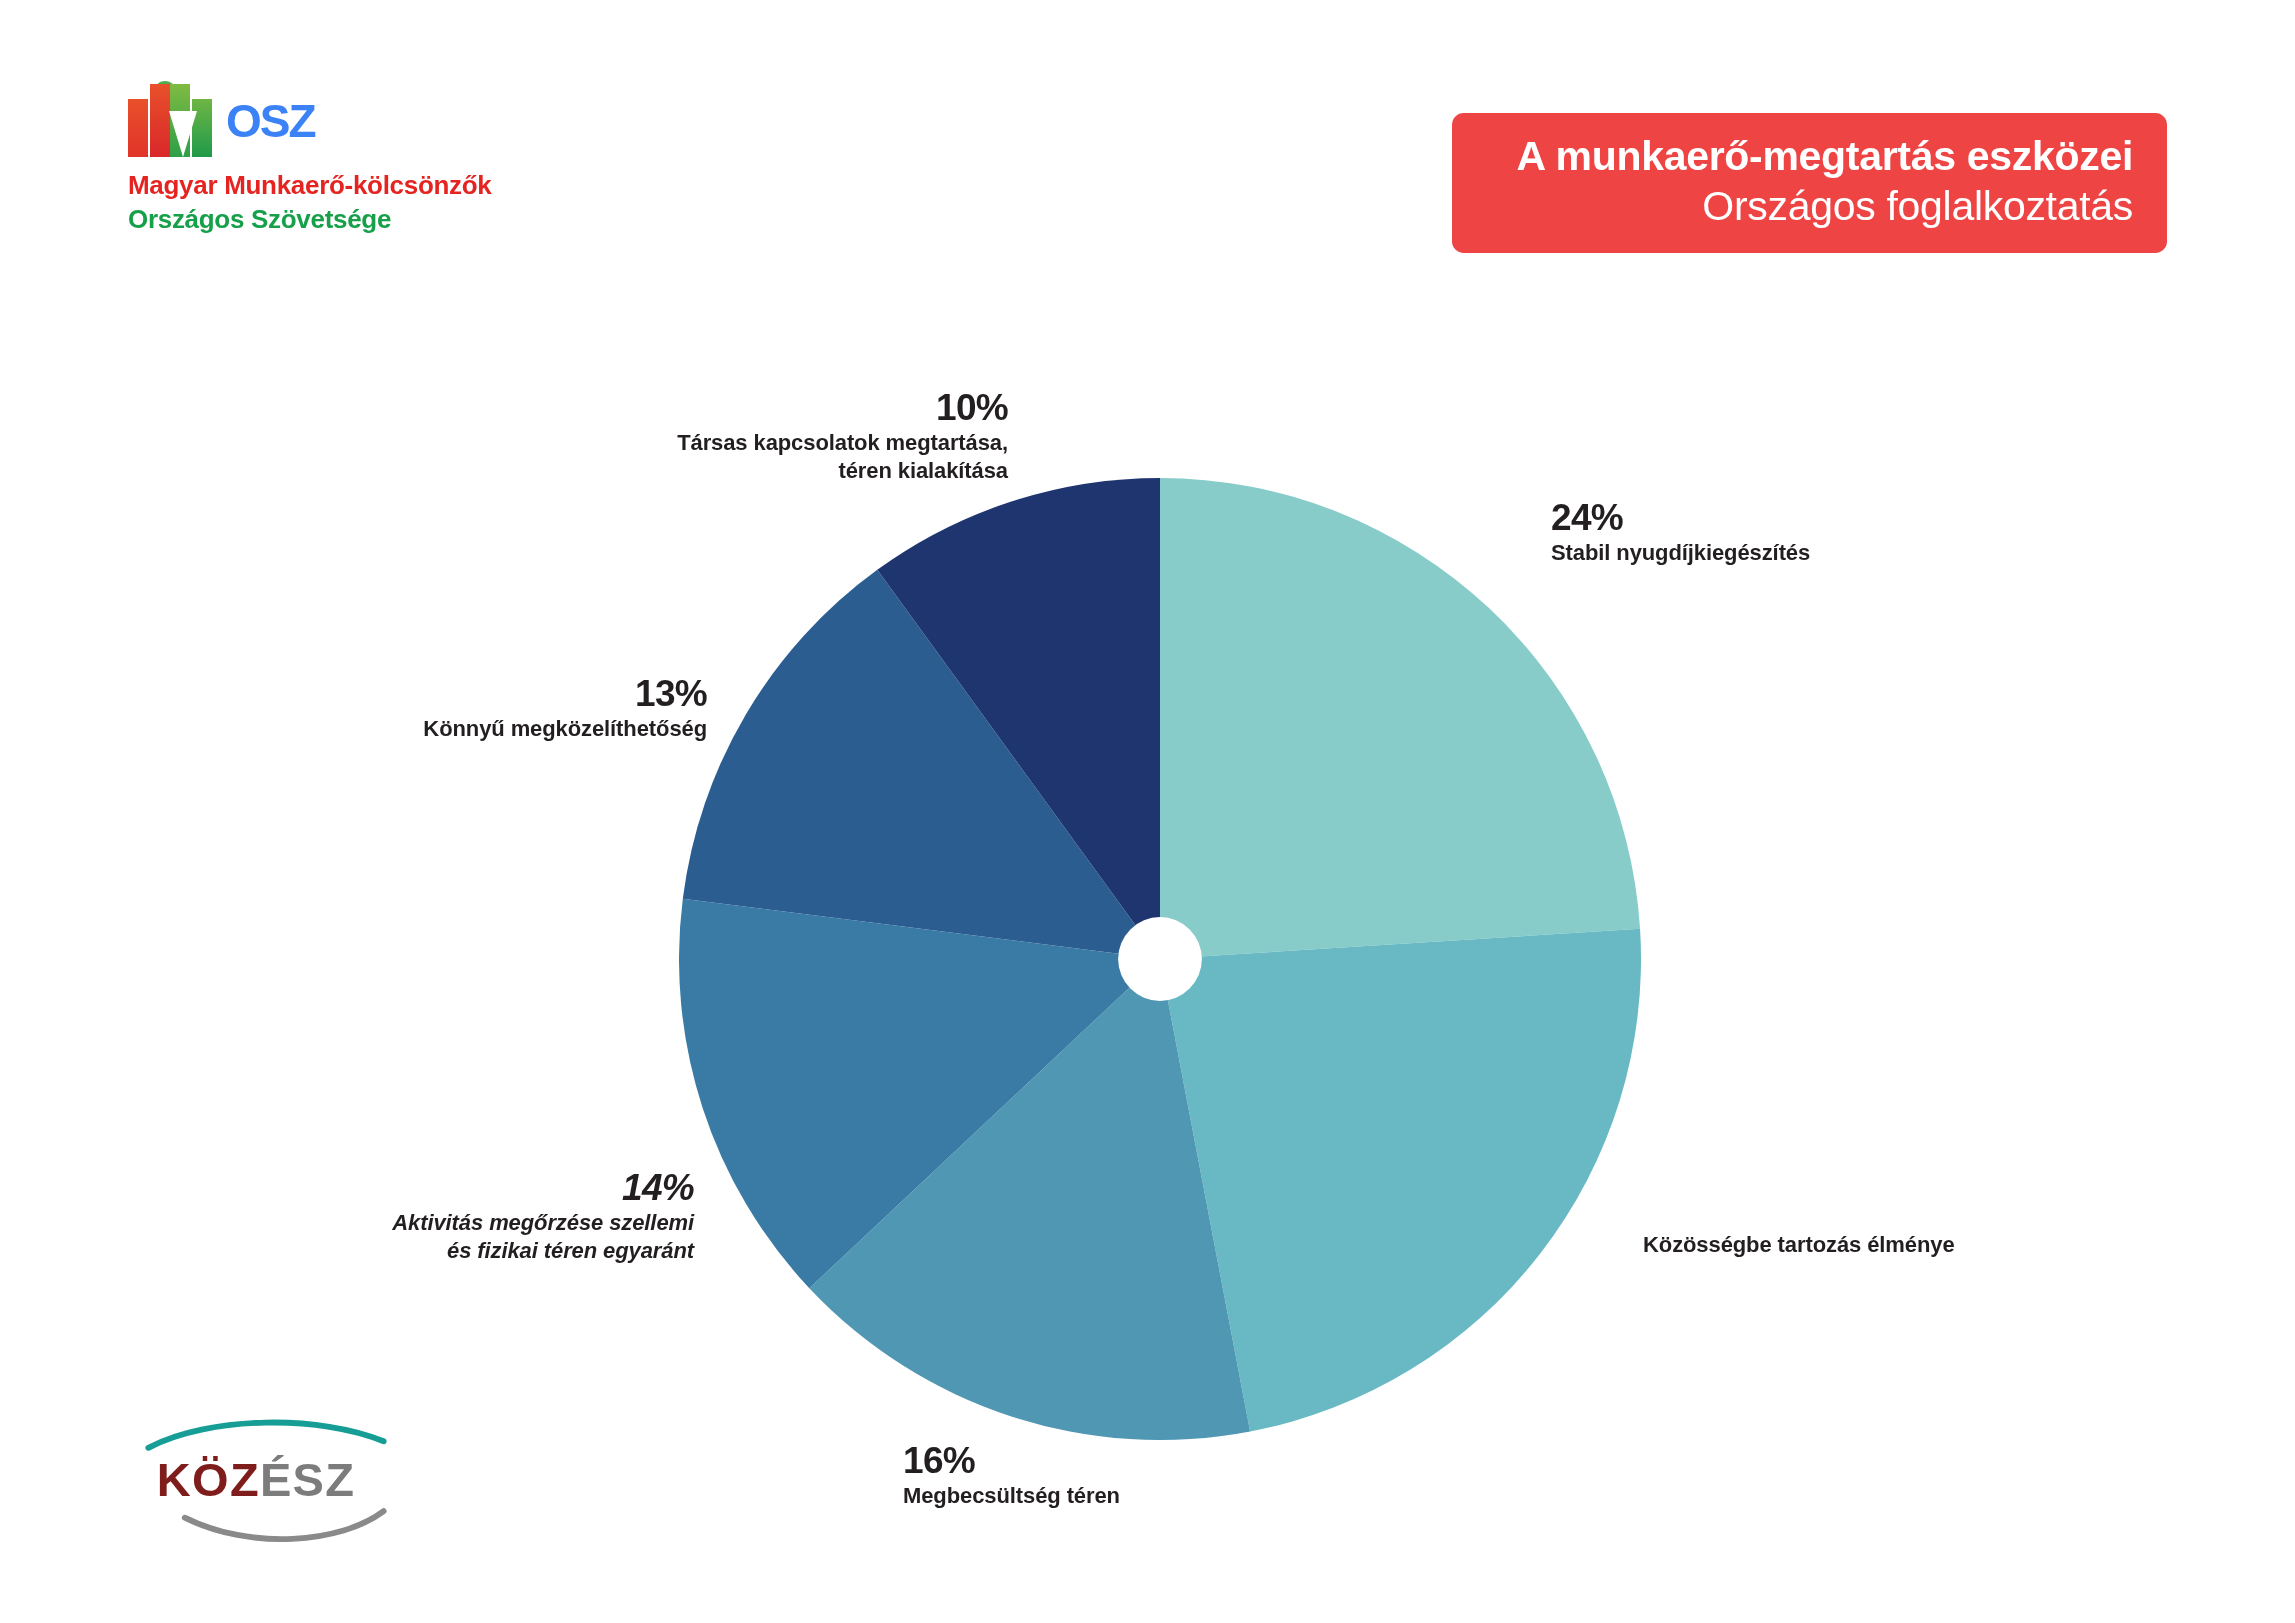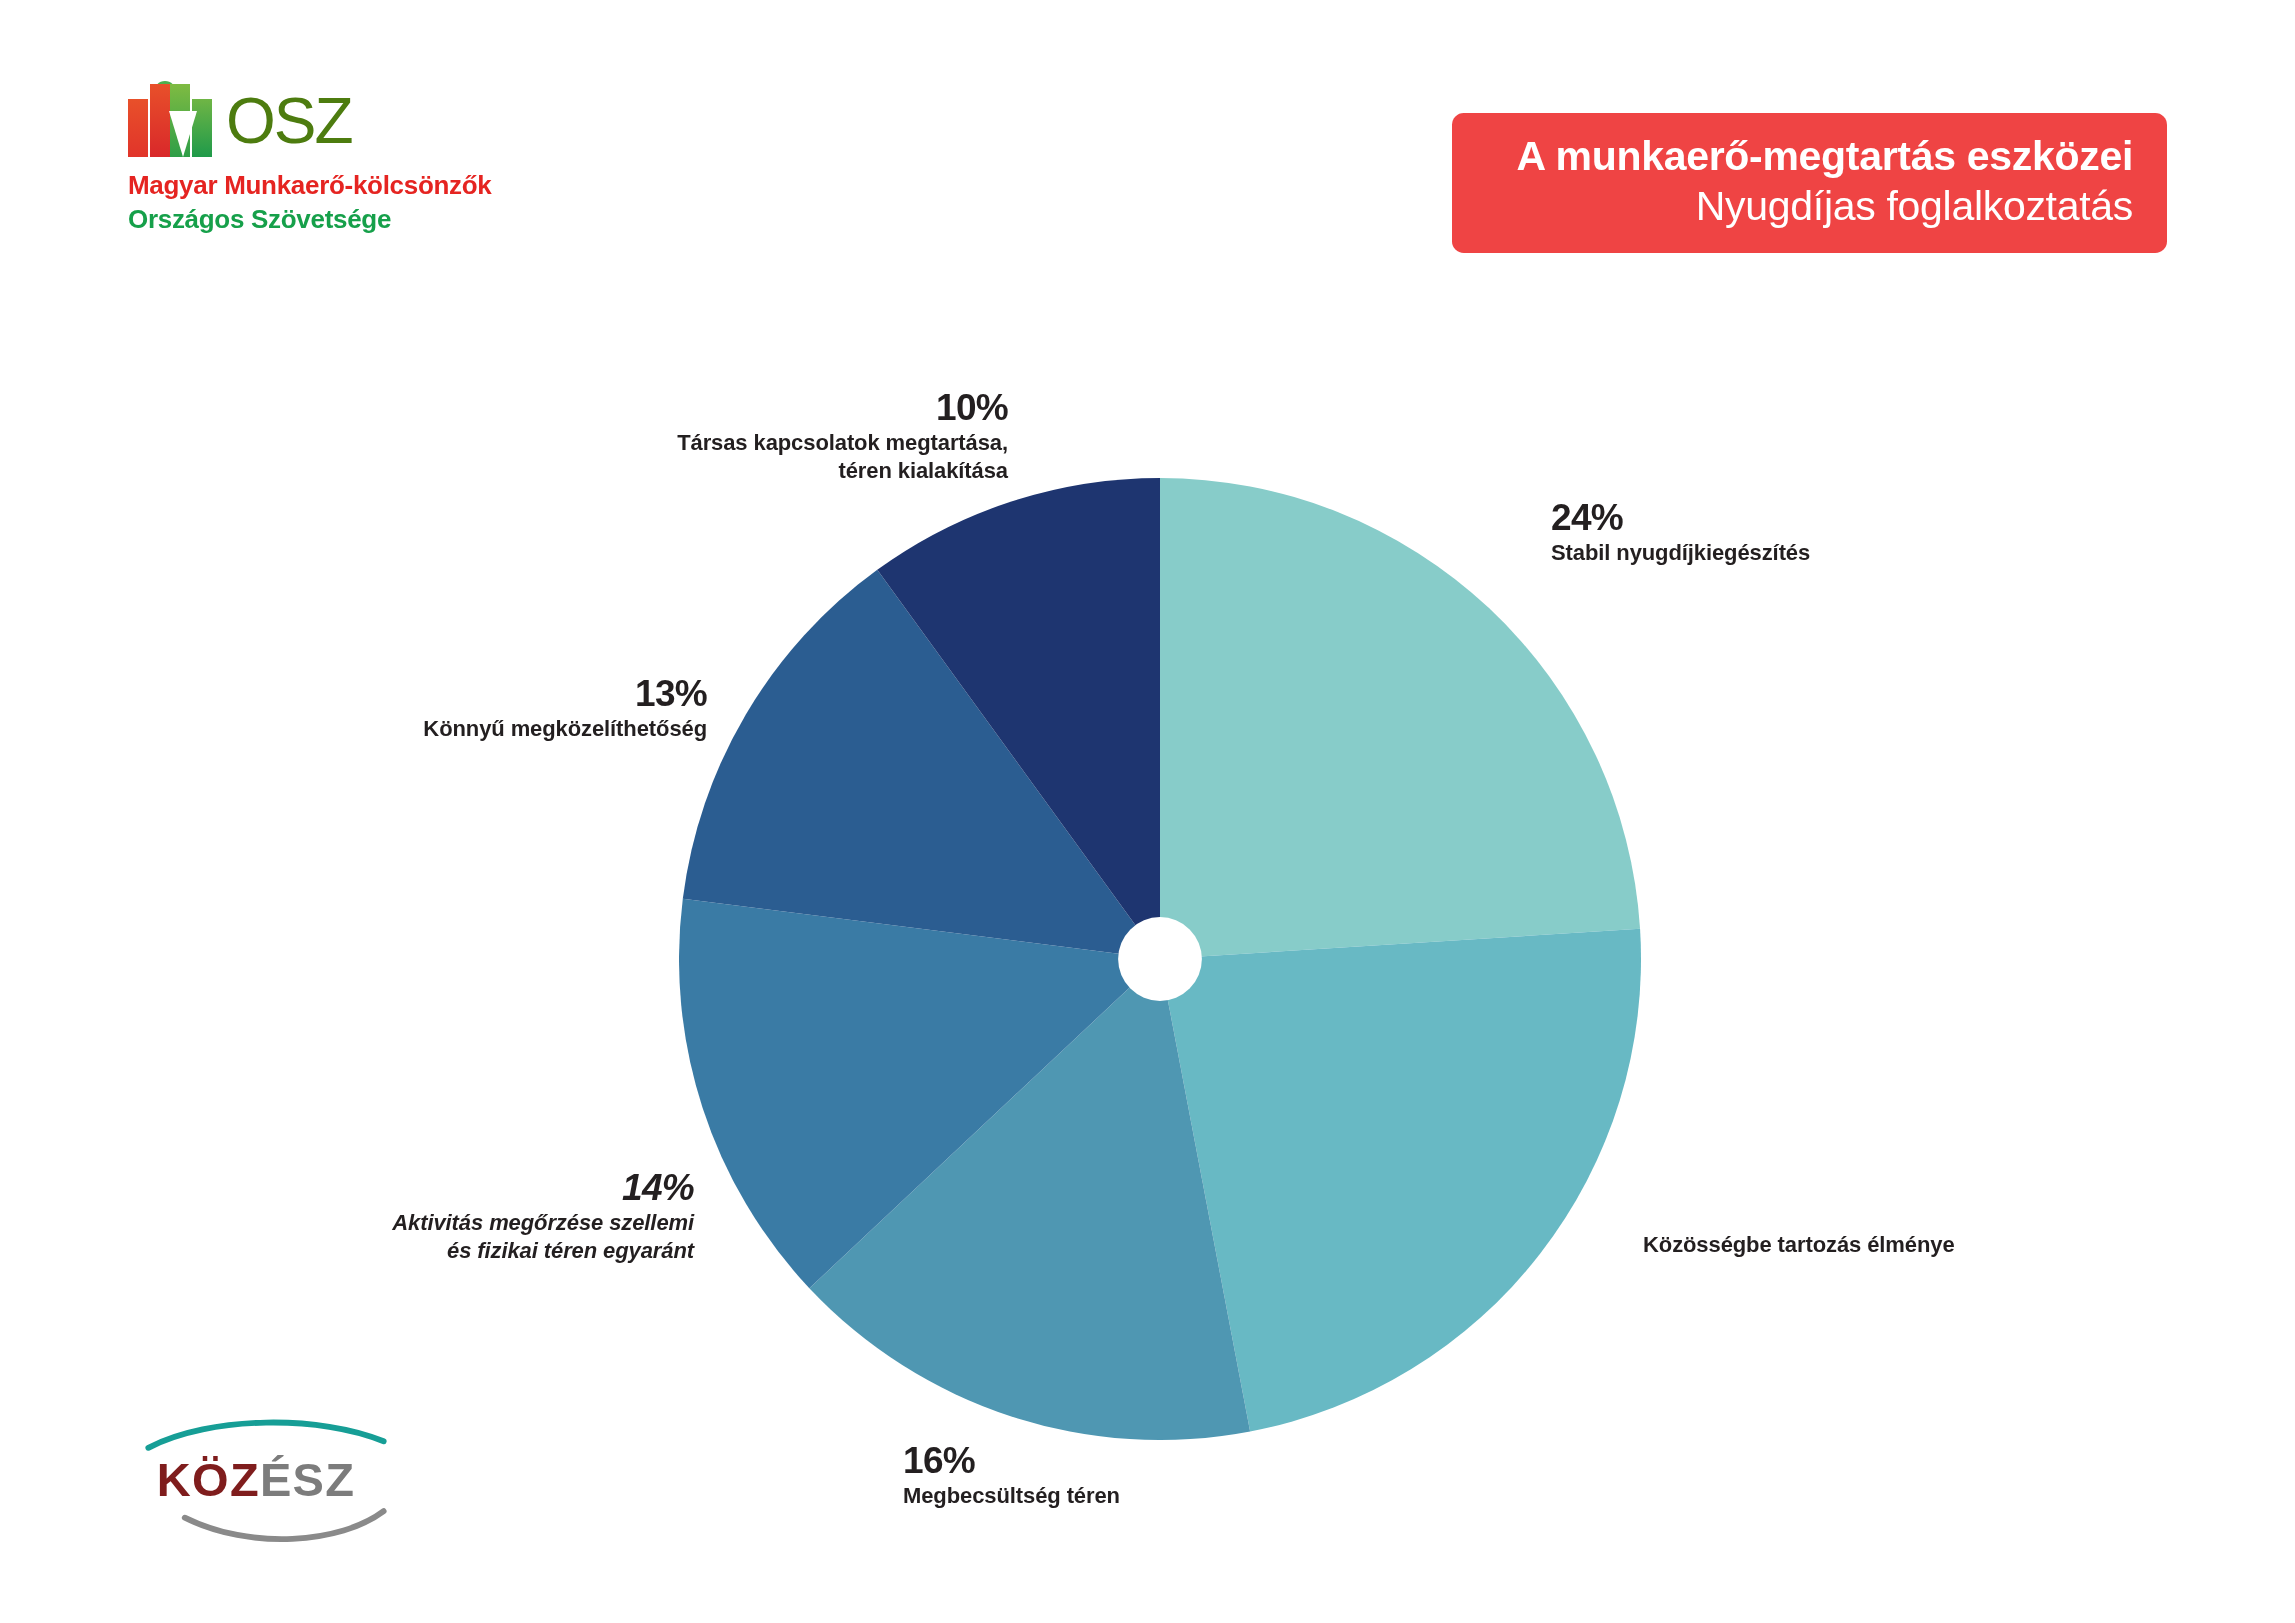--- a/index.html
+++ b/index.html
@@ -25,21 +25,21 @@
     border-radius:50%; background:#4caf4f;
   }
   .mm-bar { position:absolute; bottom:0; }
   .mm-b1 { left:0;   width:19.6px; height:58px; background:linear-gradient(180deg,#e8502a,#e1342a); }
   .mm-b2 { left:22px;width:19.6px; height:73px; background:linear-gradient(180deg,#e8502a,#d9282a); }
   .mm-v  { position:absolute; left:41px; bottom:0; width:0; height:0;
            border-left:14.4px solid transparent; border-right:14.4px solid transparent;
            border-top:46px solid #ffffff; z-index:3; }
   .mm-b3 { left:42px;width:19.6px; height:73px; background:linear-gradient(180deg,#7fbb42,#2e9e48); }
   .mm-b4 { left:64px;width:19.6px; height:58px;  background:linear-gradient(180deg,#6fb545,#1f9a4a); }
-  .mm-osz { color:#4d7c0f; font-size:64px; font-weight:400; line-height:71px; letter-spacing:-2px; }
+  .mm-osz { color:#3b82f6; font-size:46px; font-weight:700; line-height:71px; letter-spacing:-2px; }
   .mmosz-line1 { color:#e52421; font-size:26px; font-weight:600; margin-top:9.2px; letter-spacing:-0.3px; }
   .mmosz-line2 { color:#16a04a; font-size:26px; font-weight:600; margin-top:2.6px; letter-spacing:-0.3px; }
 
   
   #header-banner {
     position:absolute; right:128px; top:113px;
     min-width:715px; padding:18.3px 34px 22px 34px;
     background:#ef4444; border-radius:11.8px;
     text-align:right; color:#ffffff;
   }
@@ -89,21 +89,21 @@
       </span>
       <span class="mm-osz">OSZ</span>
     </div>
   </div>
   <div class="mmosz-line1">Magyar Munkaerő-kölcsönzők</div>
   <div class="mmosz-line2">Országos Szövetsége</div>
 </div>
 
 <div id="header-banner">
   <div id="header-title">A munkaerő-megtartás eszközei</div>
-  <div id="header-subtitle">Nyugdíjas foglalkoztatás</div>
+  <div id="header-subtitle">Országos foglalkoztatás</div>
 </div>
 
 <div id="chart-area">
   <svg id="pie-svg" viewBox="0 0 1470 1470">
     <g id="pie-slices">
         <path d="M 735 735 L 735 0 A 735 735 0 0 1 1468.5496453947796 688.8489681459546 Z" fill="#87ccc9"></path>
         <path d="M 735 735 L 1468.5496453947796 688.8489681459546 A 735 735 0 0 1 872.7252662205078 1456.9811292855861 Z" fill="#68b9c4"></path>
         <path d="M 735 735 L 872.7252662205078 1456.9811292855861 A 735 735 0 0 1 199.2080588452627 1238.1421228575864 Z" fill="#4f97b2"></path>
         <path d="M 735 735 L 199.2080588452627 1238.1421228575864 A 735 735 0 0 1 5.79569453385875 642.8800733302367 Z" fill="#3a7ba5"></path>
         <path d="M 735 735 L 5.79569453385875 642.8800733302367 A 735 735 0 0 1 302.9778395650322 140.3725091344137 Z" fill="#2b5d91"></path>

